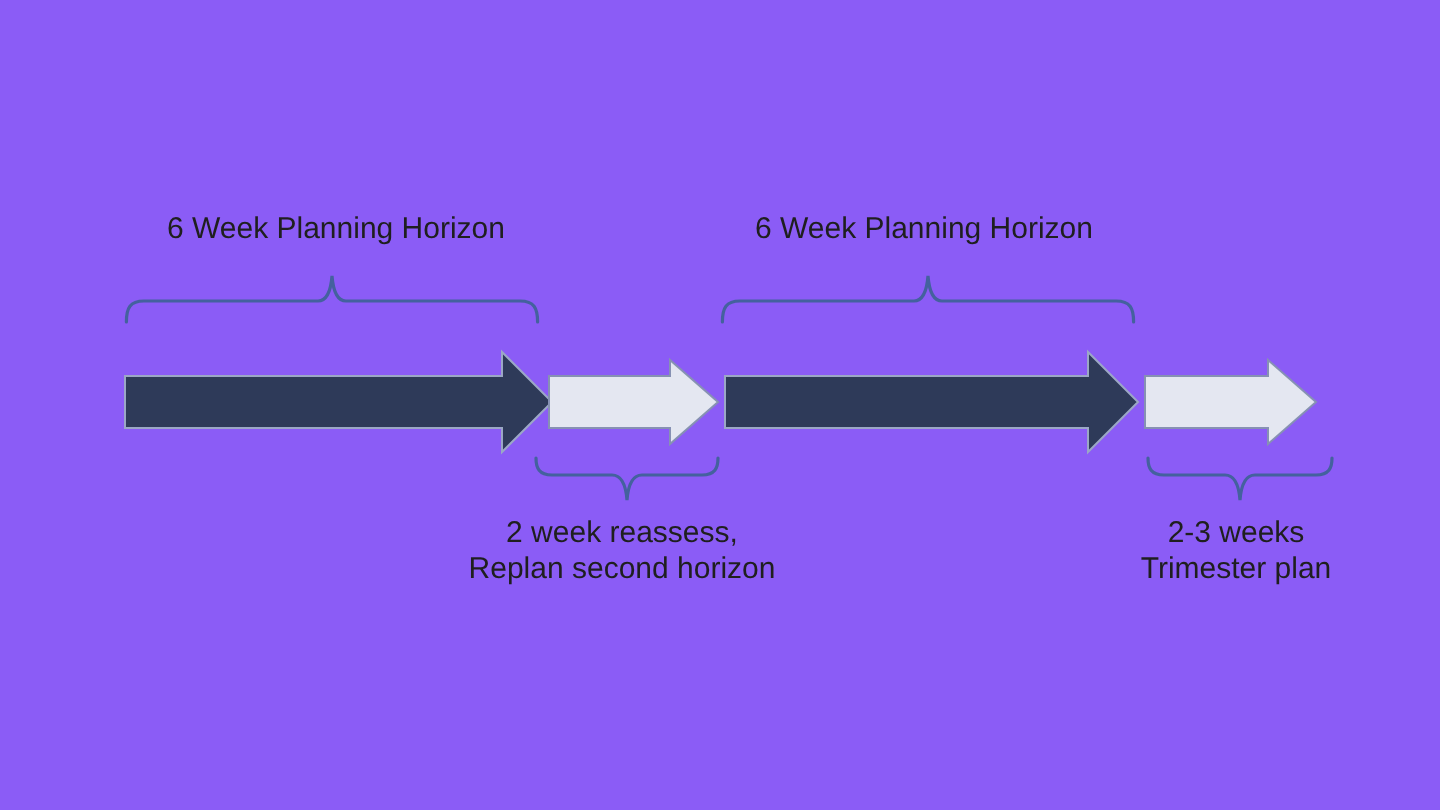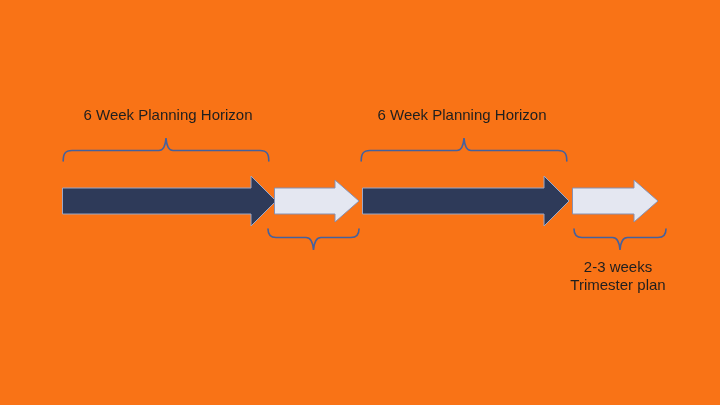--- a/index.html
+++ b/index.html
@@ -1,19 +1,19 @@
 <!DOCTYPE html>
 <html><head>
 <meta charset="utf-8">
 <style>
   html,body{margin:0;padding:0;background:#fff;}
   .canvas{
     position:relative;
     width:720px;height:405px;
-    background:#f97316;
+    background:#8b5cf6;
     font-family:"Liberation Sans", sans-serif;
     overflow:hidden;
   }
   .abs{position:absolute;}
   .label{
     color:#1f1f1f;
     font-size:15px;
     line-height:18px;
     text-align:center;
     white-space:nowrap;
@@ -54,19 +54,23 @@
   </svg>
 
   <svg class="abs" style="left:267px;top:228px;" width="93" height="26" viewBox="0 0 93 26">
     <path d="M 1,1 C 1,6 2.5,9.5 9,9.5 L 39,9.5 Q 45.5,9.5 46.5,22 Q 47.5,9.5 54,9.5 L 84,9.5 C 90.5,9.5 92,6 92,1" fill="none" stroke-width="1.6" stroke-linecap="round" stroke="#44619e"></path>
   </svg>
 
   <svg class="abs" style="left:573px;top:228px;" width="94" height="26" viewBox="0 0 94 26">
     <path d="M 1,1 C 1,6 2.5,9.5 9,9.5 L 39.5,9.5 Q 46,9.5 47,22 Q 48,9.5 54.5,9.5 L 85,9.5 C 91.5,9.5 93,6 93,1" fill="none" stroke-width="1.6" stroke-linecap="round" stroke="#44619e"></path>
   </svg>
 
+  <div class="abs label" style="left:201px;top:258px;width:220px;">
+    <div>2 week reassess,</div>
+    <div>Replan second horizon</div>
+  </div>
 
   <div class="abs label" style="left:508px;top:258px;width:220px;">
     <div>2-3 weeks</div>
     <div>Trimester plan</div>
   </div>
 
 </div>
 
 </body></html>

